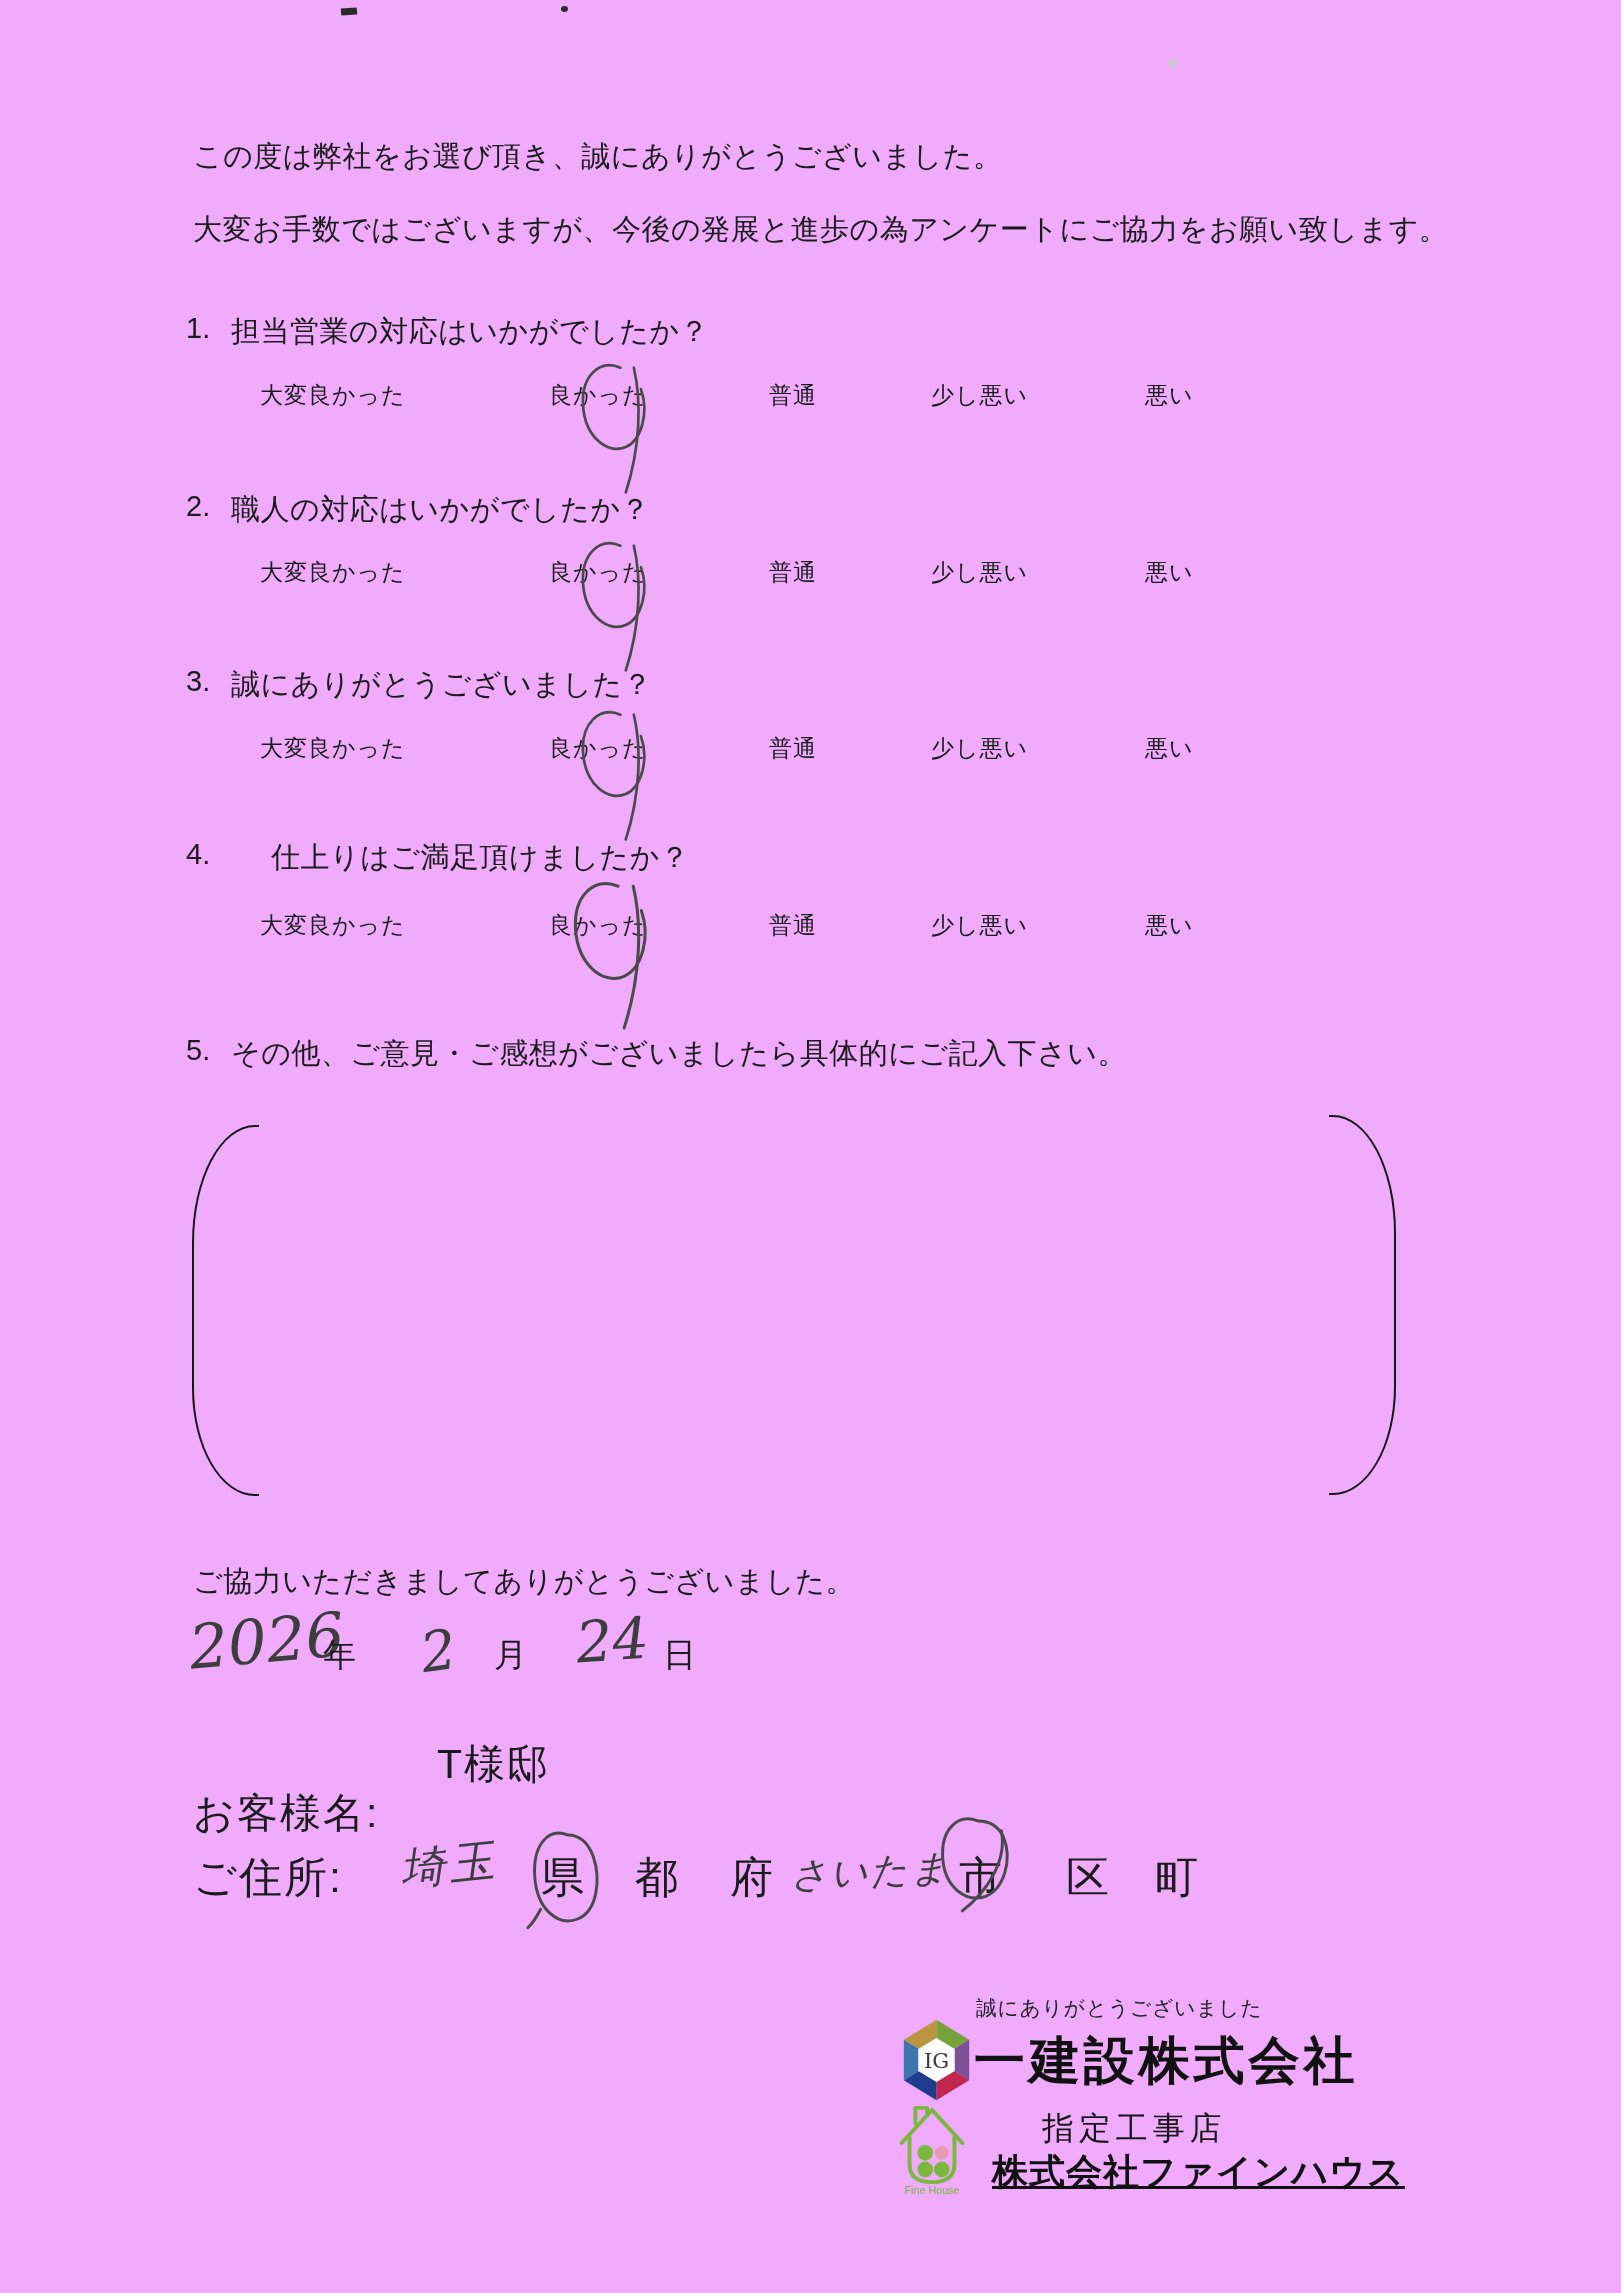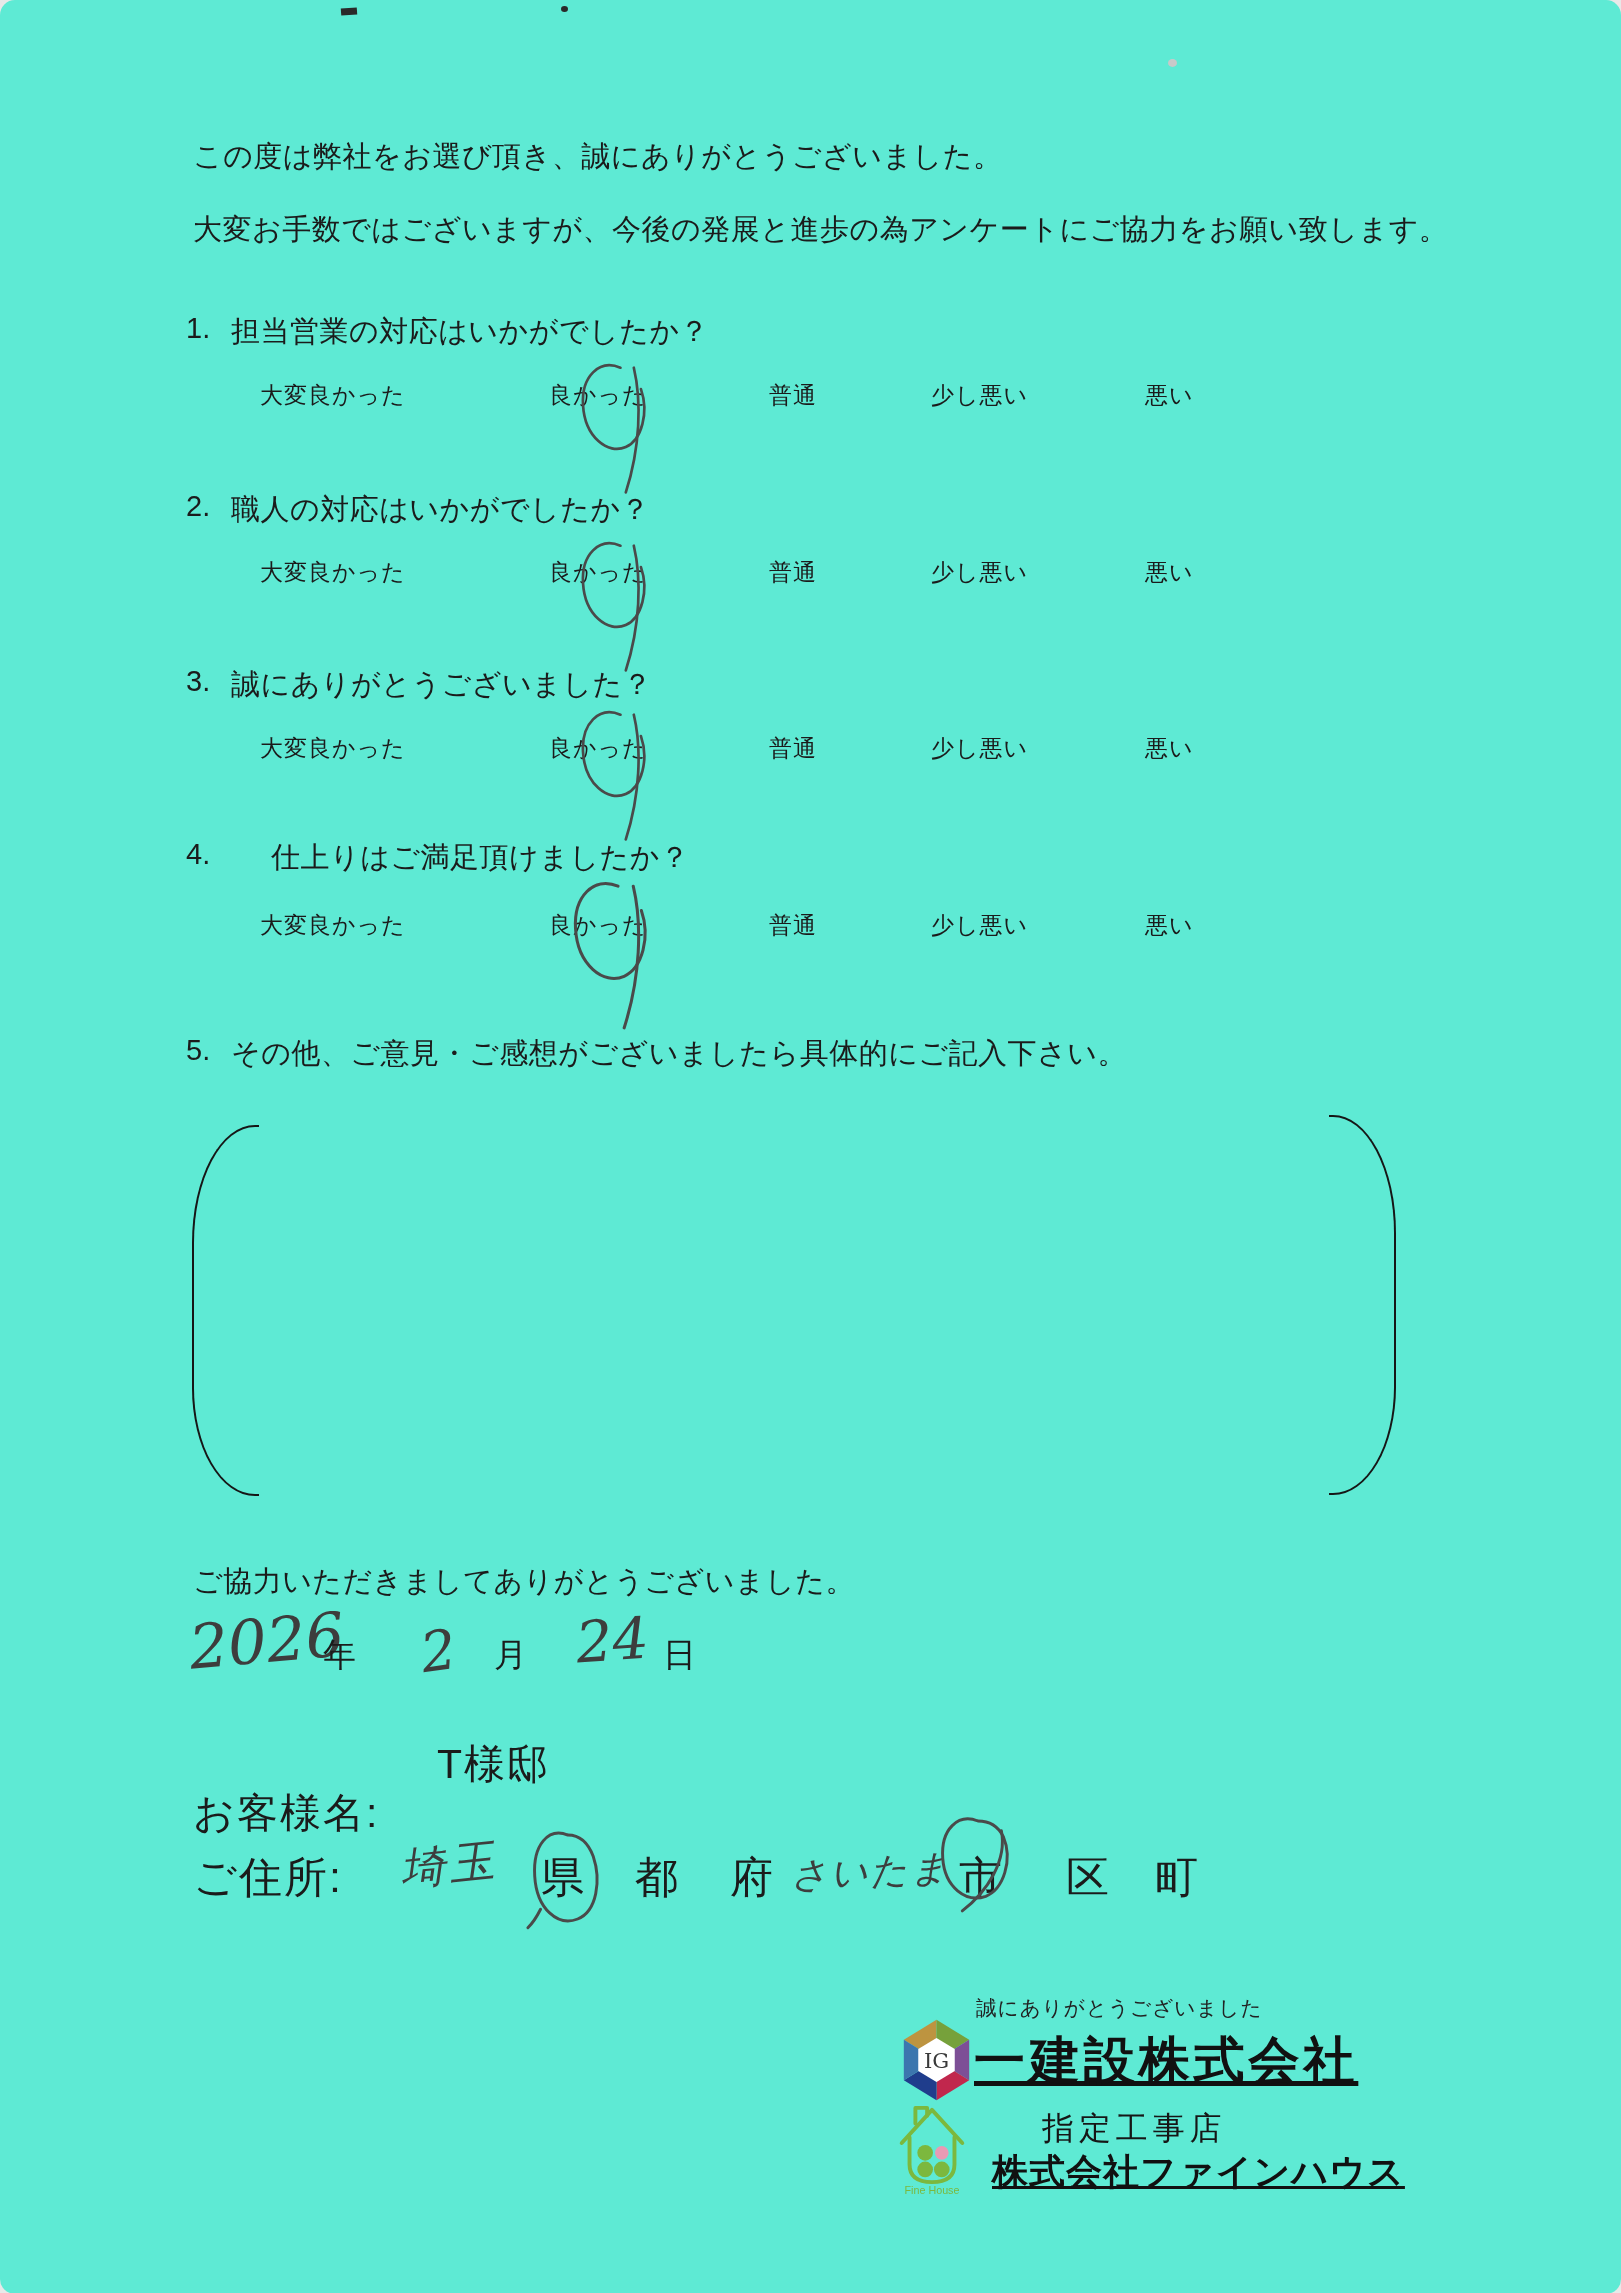--- a/index.html
+++ b/index.html
@@ -1,23 +1,22 @@
 <!DOCTYPE html>
 <html lang="ja"><head>
 <meta charset="utf-8">
 <style>
   html,body{margin:0;padding:0;background:#e8e8e8;}
   .page{
     position:relative;
     width:1621px;height:2294px;
-    background:#5eead4;
+    background:#f0abfc;
     font-family:"Liberation Sans",sans-serif;
     color:#1b1b1b;
     overflow:hidden;
-    border-radius:15px;
   }
   .abs{position:absolute;white-space:nowrap;}
   .body-text{font-size:29px;letter-spacing:0.5px;}
   .qnum{font-size:29px;}
   .qtext{font-size:29px;letter-spacing:0.5px;}
   .opt{font-size:23px;letter-spacing:1px;}
   .big-label{font-size:41px;letter-spacing:2px;}
   .date-label{font-size:33px;}
   .hand{
     font-family:"DejaVu Serif",serif;
@@ -155,21 +154,21 @@
     <polygon points="4,25 38,4 38,46" fill="#bd9440"></polygon>
     <polygon points="38,4 72,25 38,46" fill="#76a13b"></polygon>
     <polygon points="72,25 72,67 38,46" fill="#7d4f96"></polygon>
     <polygon points="72,67 38,88 38,46" fill="#c1274d"></polygon>
     <polygon points="38,88 4,67 38,46" fill="#1f3d8c"></polygon>
     <polygon points="4,67 4,25 38,46" fill="#3c76ae"></polygon>
     <polygon points="38,23 57,34.5 57,57.5 38,69 19,57.5 19,34.5" fill="#ffffff"></polygon>
     <text x="38" y="54" text-anchor="middle" font-family="DejaVu Serif, serif" font-size="22" fill="#3a3a3a">IG</text>
   </svg>
   <div class="abs group-name" style="left:976px;top:1994px;">誠にありがとうございました</div>
-  <div class="abs company-name" style="left:974px;top:2027px;text-decoration:underline;">一建設株式会社</div>
+  <div class="abs company-name" style="left:974px;top:2027px;">一建設株式会社</div>
 
   <svg class="logo-svg" style="left:890px;top:2094px;" width="84" height="102" viewBox="0 0 86 104">
     <g fill="none" stroke-width="4" stroke-linecap="round" stroke-linejoin="round" stroke="#7cb83e">
       <path d="M12 50 L43 16 L74 50"></path>
       <path d="M26 30 V14 H38 V22"></path>
       <path d="M20 44 V72 Q20 90 43 90 Q66 90 66 72 V44"></path>
     </g>
     <circle cx="36" cy="60" r="8" fill="#7cb83e"></circle>
     <circle cx="36" cy="77" r="8" fill="#7cb83e"></circle>
     <circle cx="53" cy="77" r="8" fill="#7cb83e"></circle>

